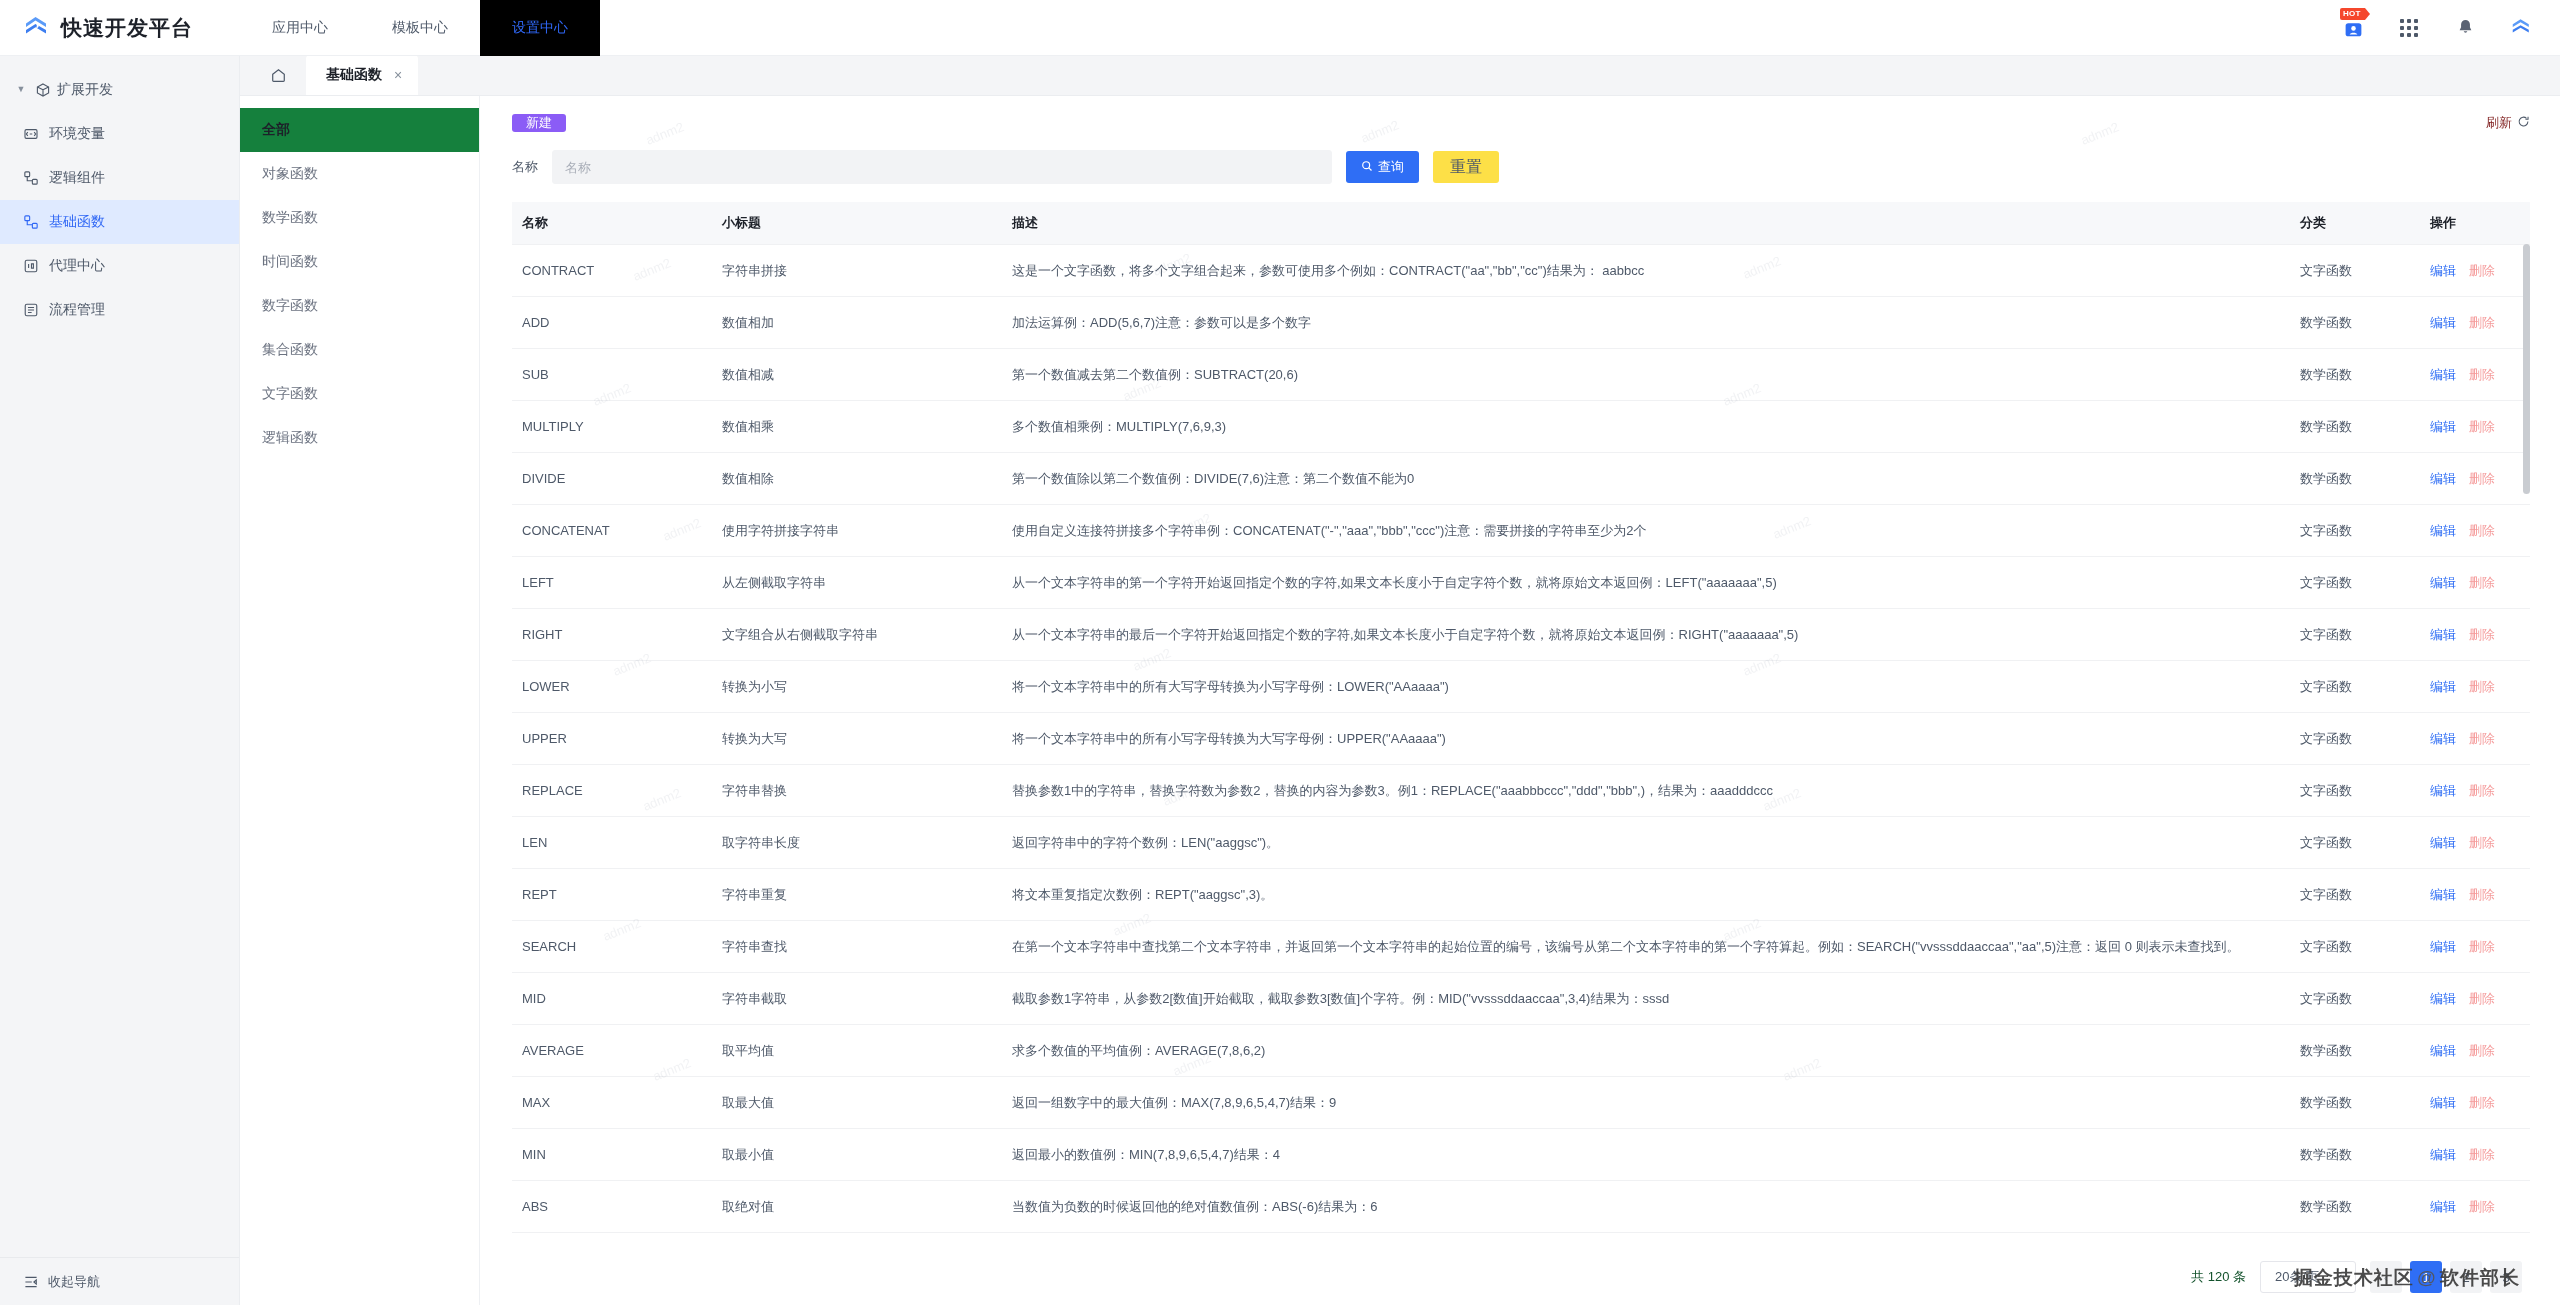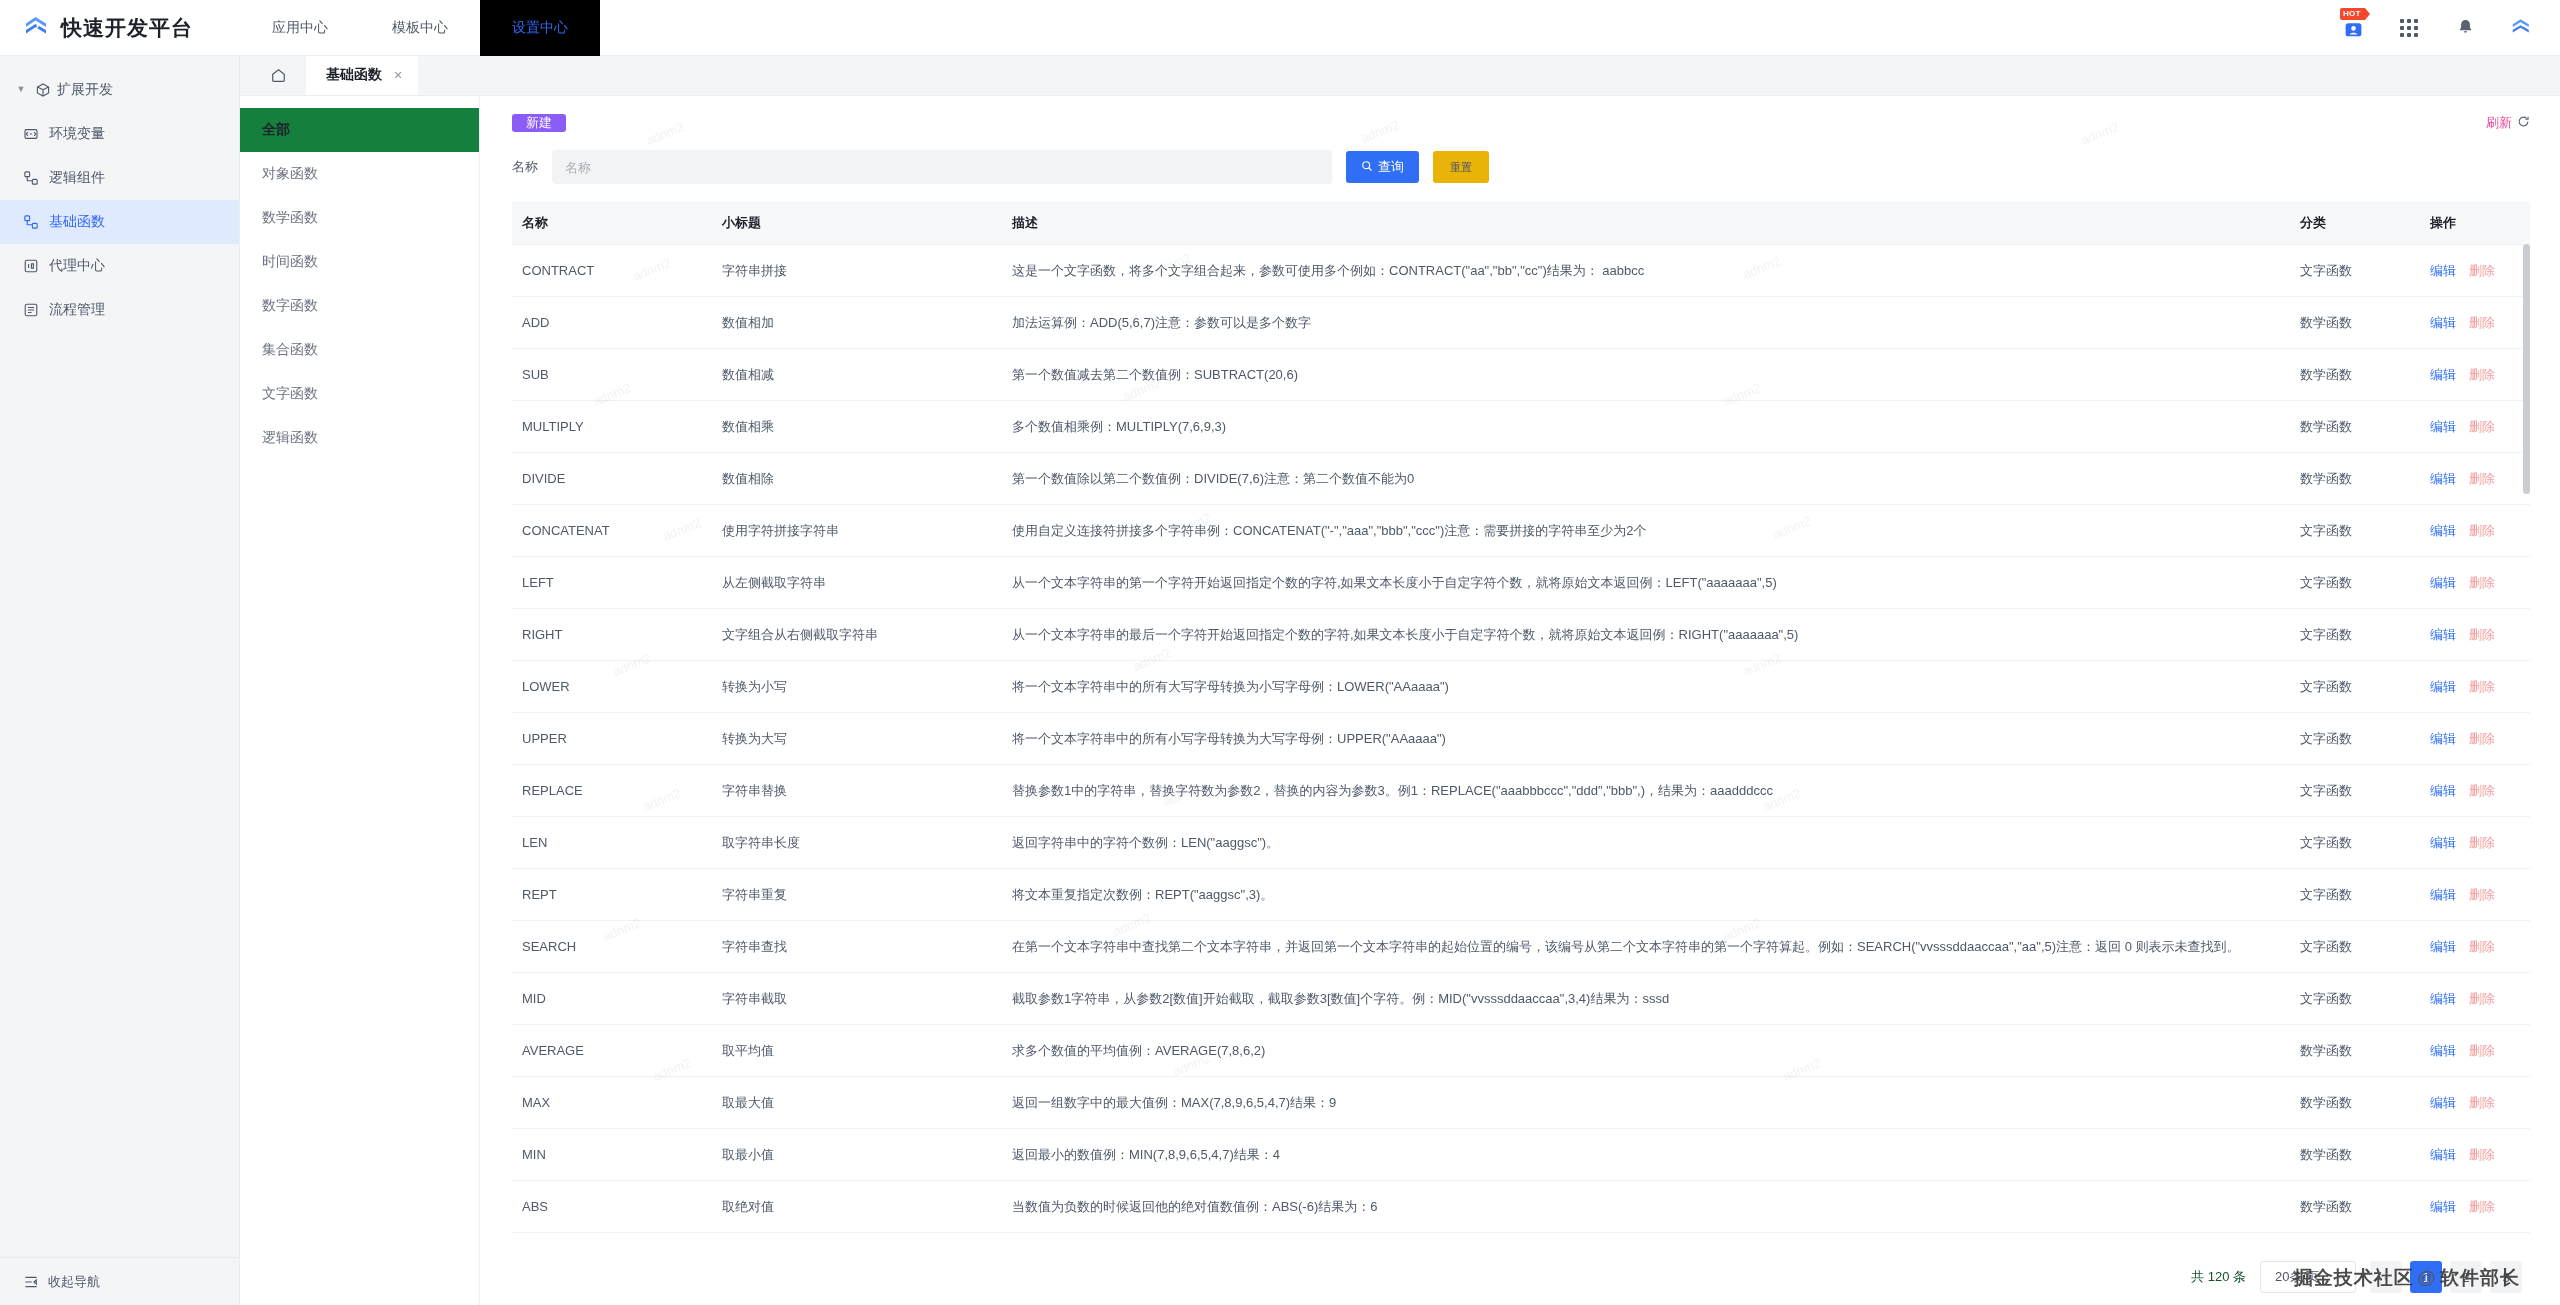--- a/index.html
+++ b/index.html
@@ -92,37 +92,37 @@
 
   
   .rightpane { flex: 1 1 auto; min-width: 0; display: flex; flex-direction: column; padding: 0 30px 0 32px; position: relative; }
 
   .toolrow { display: flex; align-items: center; padding: 18px 0 8px 0; }
   .btn-primary {
     background: #8b5cf6; color: #fff; border: none; font-size: 13px; border-radius: 3px;
     padding: 0 14px; cursor: pointer; font-family: inherit;
   }
   .refresh-btn {
-    margin-left: auto; font-size: 13px; color: #ec4899; display: flex; align-items: center; gap: 5px; cursor: pointer;
+    margin-left: auto; font-size: 13px; color: #7f1d1d; display: flex; align-items: center; gap: 5px; cursor: pointer;
   }
 
   .searchrow { display: flex; align-items: center; gap: 14px; padding: 10px 0 18px 0; }
   .srch-label { font-size: 13px; color: #4e5969; flex: 0 0 auto; }
   .srch-input {
     flex: 1 1 auto; max-width: 780px; height: 34px; background: #f2f3f5; border: 1px solid #f2f3f5;
     border-radius: 3px; padding: 0 12px; font-size: 13px; color: #1d2129; font-family: inherit; outline: none;
   }
   .srch-input::placeholder { color: #a9aeb8; }
   .btn-search {
     background: #2f6ef5; color: #fff; border: none; border-radius: 3px; height: 32px; padding: 0 15px;
     font-size: 13px; cursor: pointer; display: inline-flex; align-items: center; gap: 5px; font-family: inherit;
   }
   .btn-reset {
-    background: #eab308; color: #4e5969; border: none; border-radius: 3px; height: 32px; padding: 0 17px;
-    font-size: 11px; cursor: pointer; font-family: inherit; text-align: right;
+    background: #fde047; color: #4e5969; border: none; border-radius: 3px; height: 32px; padding: 0 17px;
+    font-size: 16px; cursor: pointer; font-family: inherit; text-align: right;
   }
 
   
   .tablewrap { flex: 1 1 auto; min-height: 0; overflow: hidden; position: relative; }
   table.grid { width: 100%; border-collapse: collapse; table-layout: fixed; }
   table.grid th {
     background: #f7f8fa; font-size: 13px; color: #1d2129; font-weight: 700; text-align: left;
     padding: 12px 0 12px 10px; height: 42px; white-space: nowrap;
   }
   table.grid td {

